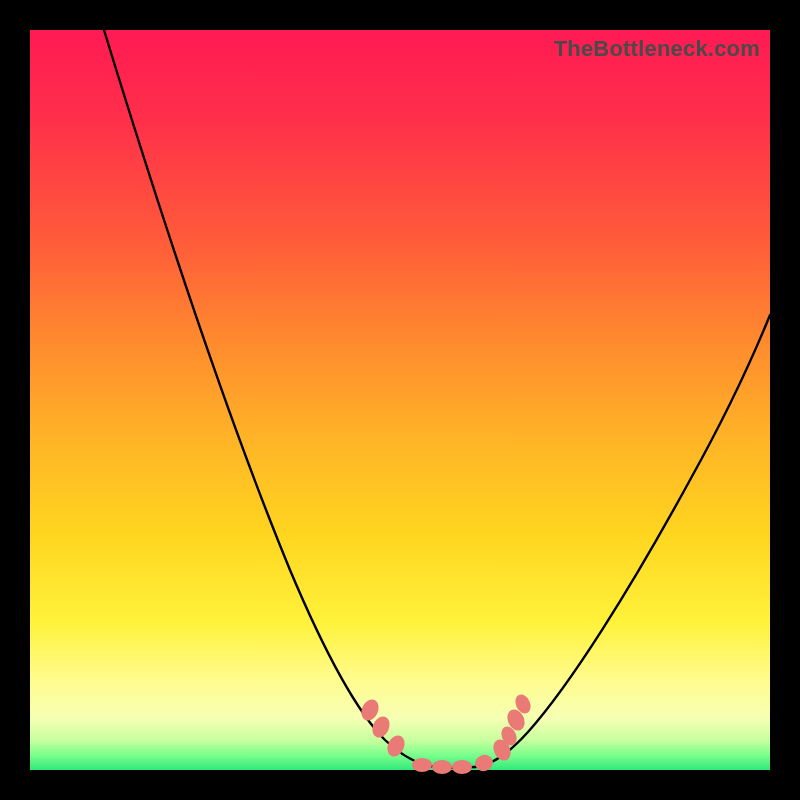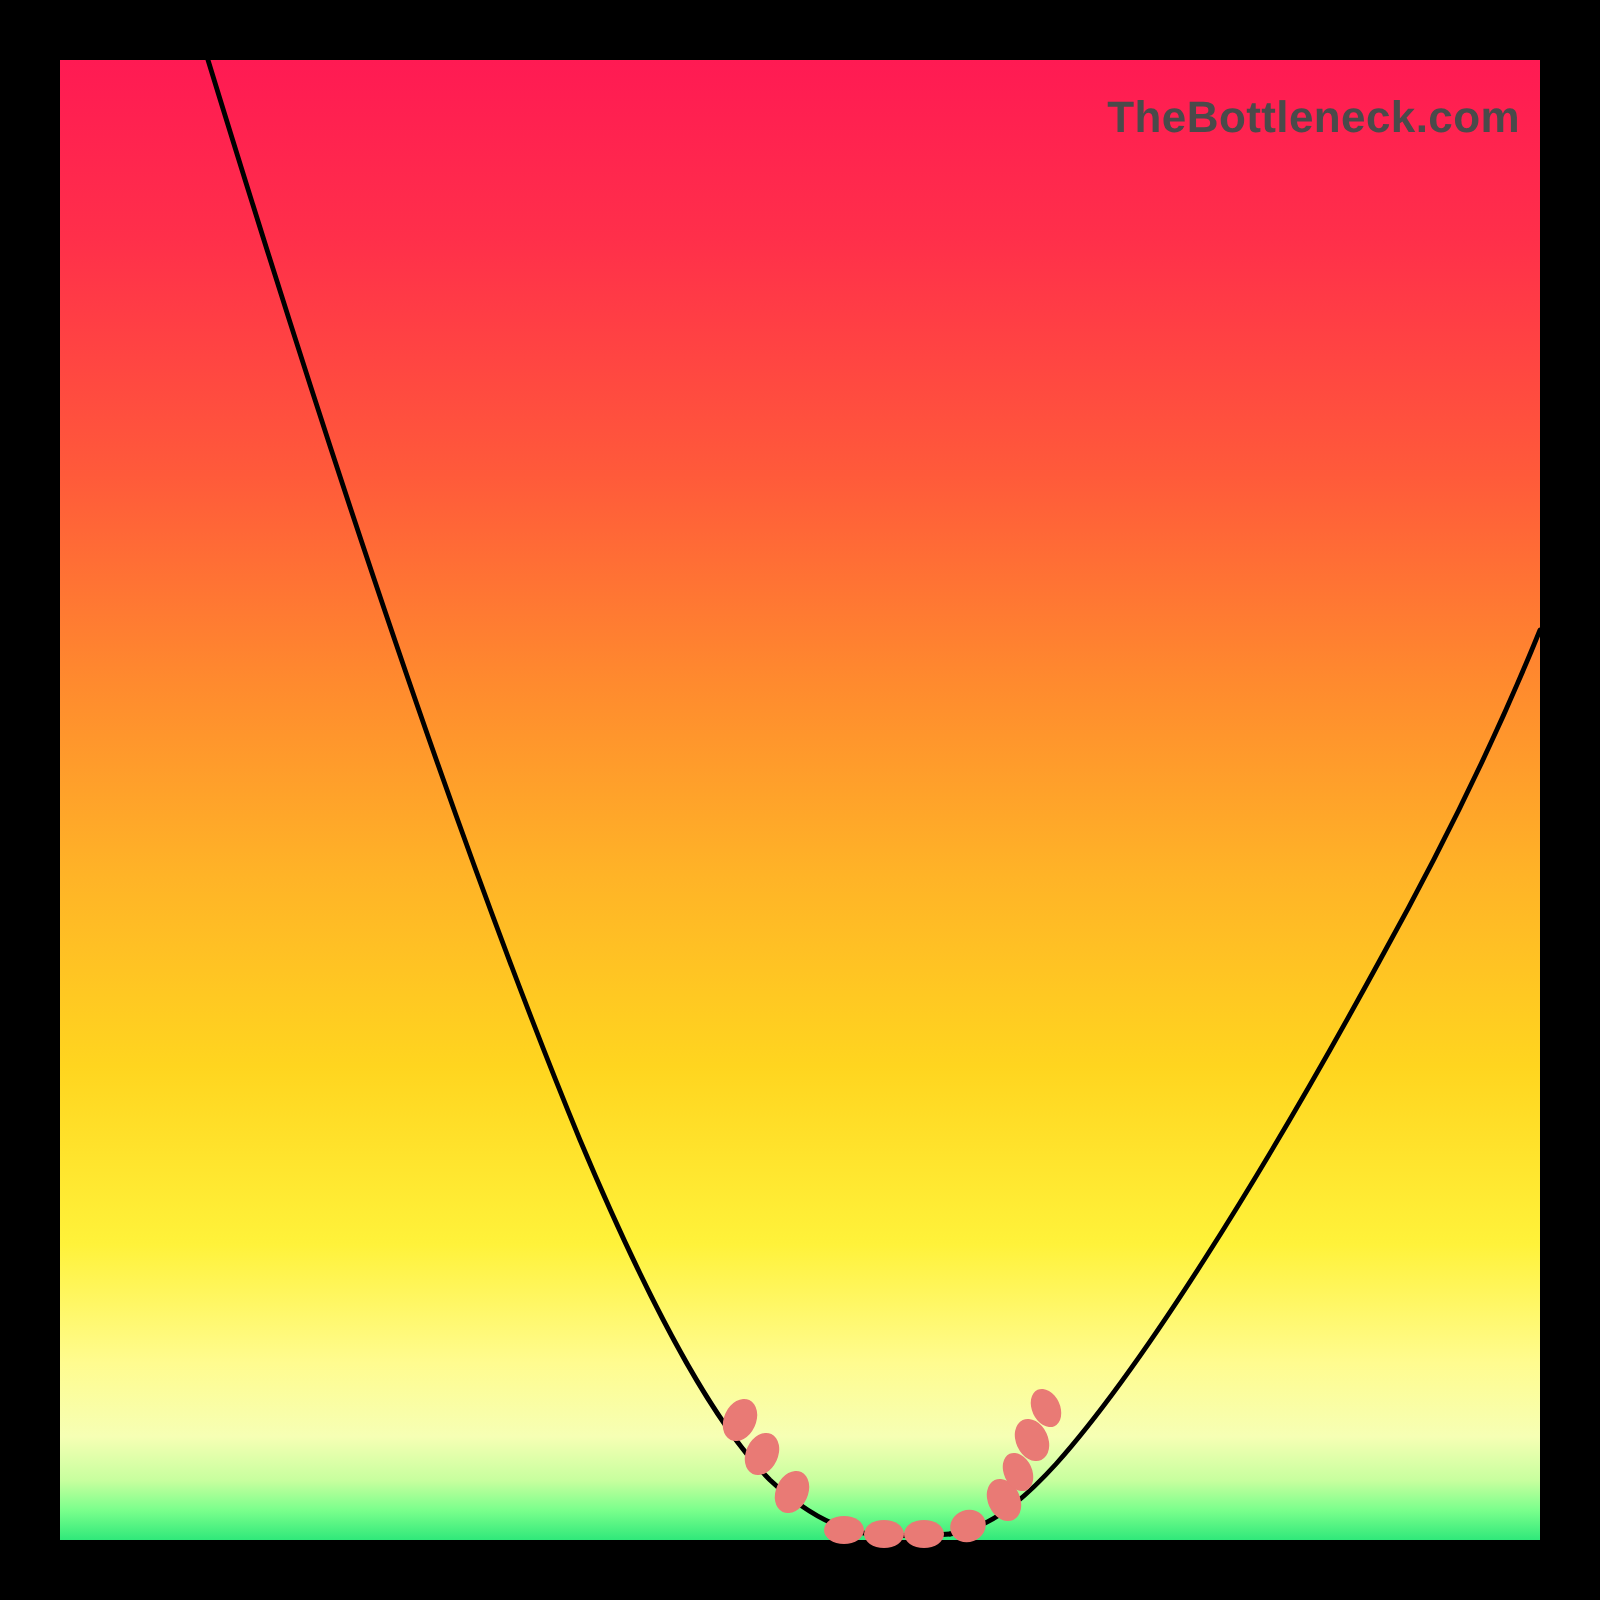--- a/index.html
+++ b/index.html
@@ -35,21 +35,21 @@
       #fff23a 80%,
       #fffc8f 88%,
       #f6ffb4 93%,
       #c7ff9e 96%,
       #7aff8c 98%,
       #30e87a 100%
     );
   }
   .watermark {
     position: absolute;
-    top: 16px;
+    top: 6px;
     right: 10px;
     color: #4a4a4a;
     font-size: 22px;
     font-weight: 600;
     letter-spacing: 0.2px;
     user-select: none;
   }
   svg.curve {
     position: absolute;
     left: 0;

